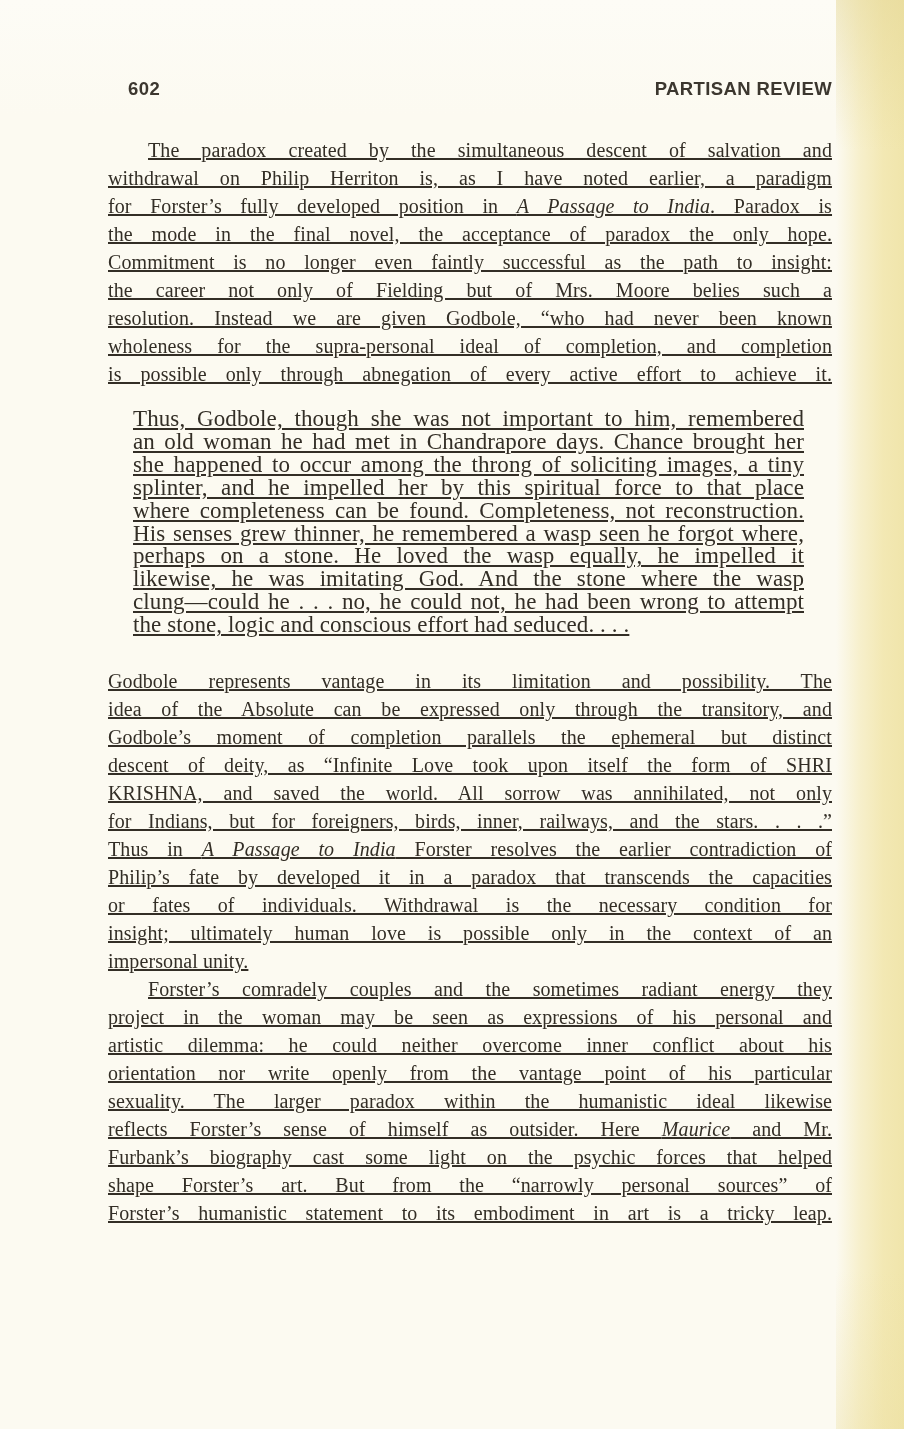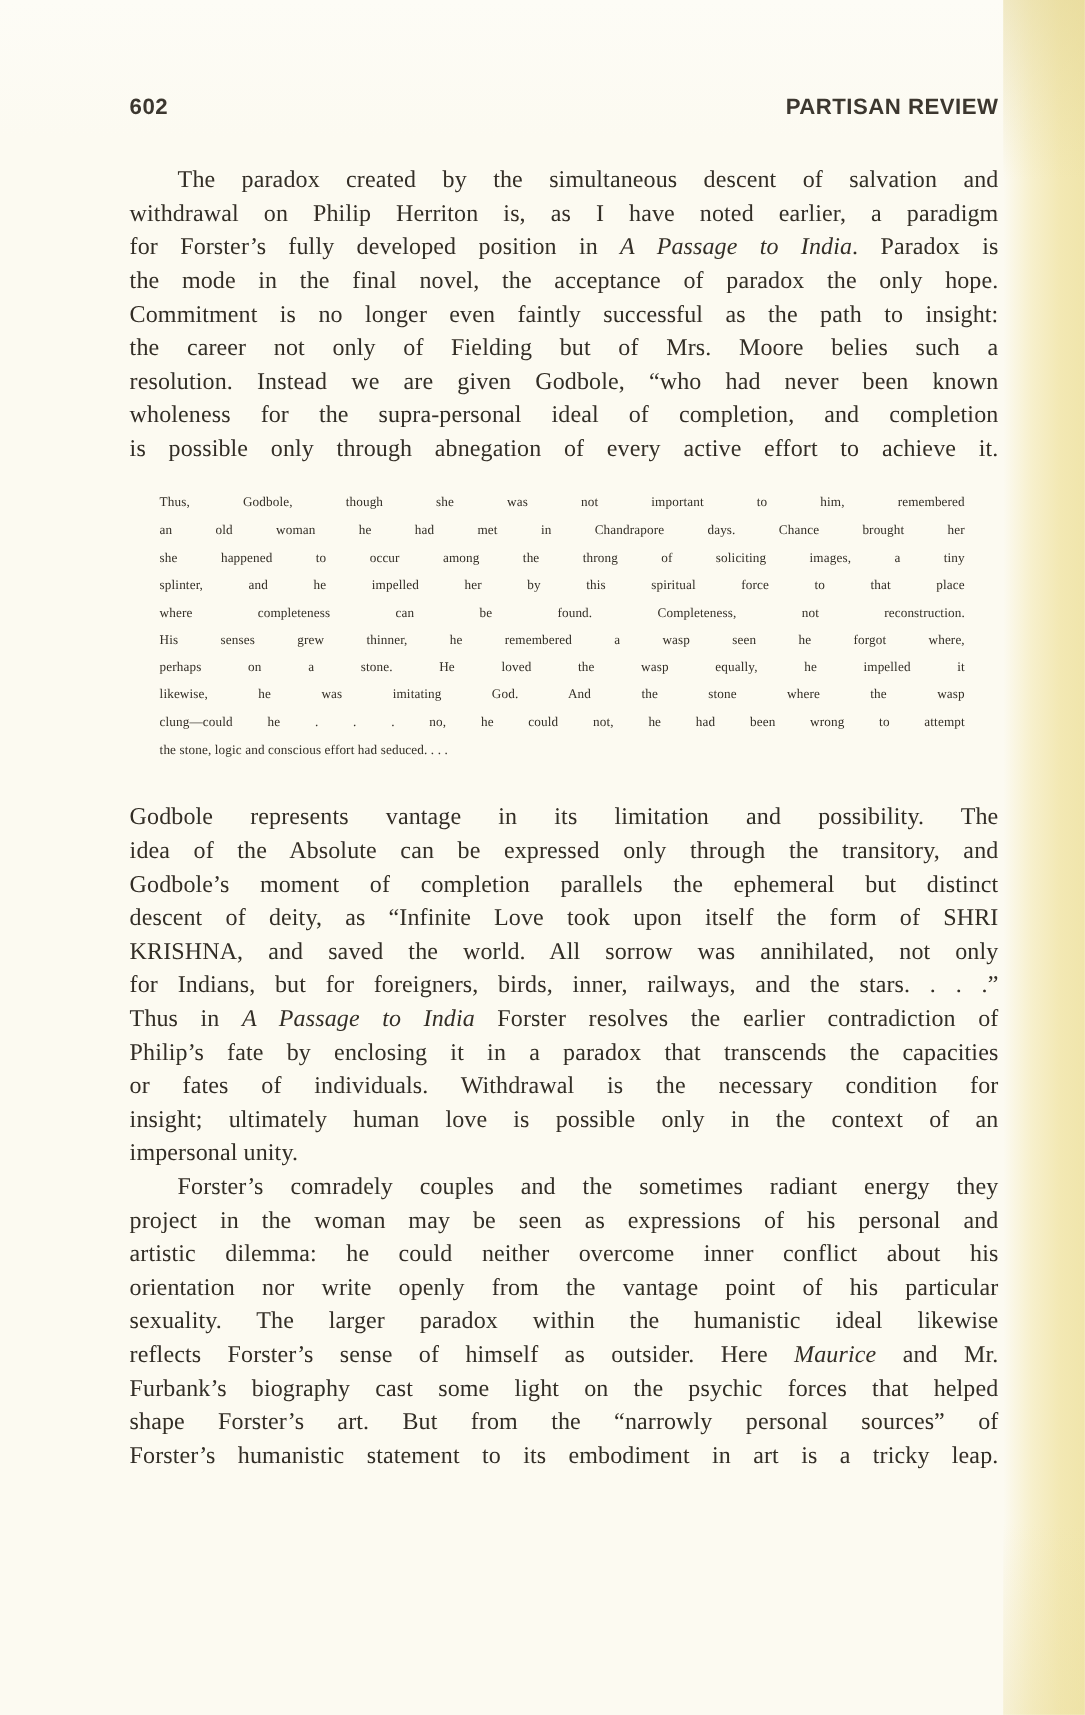--- a/index.html
+++ b/index.html
@@ -25,29 +25,30 @@
       linear-gradient(to right, rgba(244,234,184,0.0) 0%, rgba(244,234,184,0.65) 35%, rgba(242,231,176,0.95) 70%, #f0e5ab 100%);
   }
   .content {
     position: absolute; top: 78px; left: 108px; width: 724px;
   }
   .running-head {
     display: flex; justify-content: space-between; align-items: flex-end;
     font-family: "Liberation Sans", sans-serif;
     font-size: 18.5px; font-weight: 700; letter-spacing: 0.4px;
     color: #3c372f;
+    margin-left: 20px;
   }
   .body-text { margin-top: 36px; }
-  .para { font-size: 20px; line-height: 28px; letter-spacing: 0.1px; }
+  .para { font-size: 20px; line-height: 28px; letter-spacing: 0.1px; text-decoration: underline; }
   .para .line { text-align: justify; text-align-last: left; }
   .para .line.jl { text-align-last: justify; }
   .para .line.first { text-indent: 40px; }
   .para.quote {
     margin: 20px 28px 30px 25px;
-    font-size: 11px; line-height: 22.9px; letter-spacing: 0.1px;
+    font-size: 23px; line-height: 22.9px; letter-spacing: 0.1px;
   }
   .para i { font-style: italic; }
 </style>
 </head>
 <body>
 
 <div class="page">
   <div class="edge"></div>
   <div class="content">
     <div class="running-head">
@@ -79,21 +80,21 @@
           <div class="line"><span>the stone, logic and conscious effort had seduced. . . .</span></div>
         </div>
         <div class="para body">
           <div class="line jl"><span>Godbole represents vantage in its limitation and possibility. The</span></div>
           <div class="line jl"><span>idea of the Absolute can be expressed only through the transitory, and</span></div>
           <div class="line jl"><span>Godbole’s moment of completion parallels the ephemeral but distinct</span></div>
           <div class="line jl"><span>descent of deity, as “Infinite Love took upon itself the form of SHRI</span></div>
           <div class="line jl"><span>KRISHNA, and saved the world. All sorrow was annihilated, not only</span></div>
           <div class="line jl"><span>for Indians, but for foreigners, birds, inner, railways, and the stars. . . .”</span></div>
           <div class="line jl"><span>Thus in </span><i>A Passage to India</i><span> Forster resolves the earlier contradiction of</span></div>
-          <div class="line jl"><span>Philip’s fate by enclosing it in a paradox that transcends the capacities</span></div>
+          <div class="line jl"><span>Philip’s fate by developed it in a paradox that transcends the capacities</span></div>
           <div class="line jl"><span>or fates of individuals. Withdrawal is the necessary condition for</span></div>
           <div class="line jl"><span>insight; ultimately human love is possible only in the context of an</span></div>
           <div class="line"><span>impersonal unity.</span></div>
         </div>
         <div class="para body">
           <div class="line jl first"><span>Forster’s comradely couples and the sometimes radiant energy they</span></div>
           <div class="line jl"><span>project in the woman may be seen as expressions of his personal and</span></div>
           <div class="line jl"><span>artistic dilemma: he could neither overcome inner conflict about his</span></div>
           <div class="line jl"><span>orientation nor write openly from the vantage point of his particular</span></div>
           <div class="line jl"><span>sexuality. The larger paradox within the humanistic ideal likewise</span></div>

